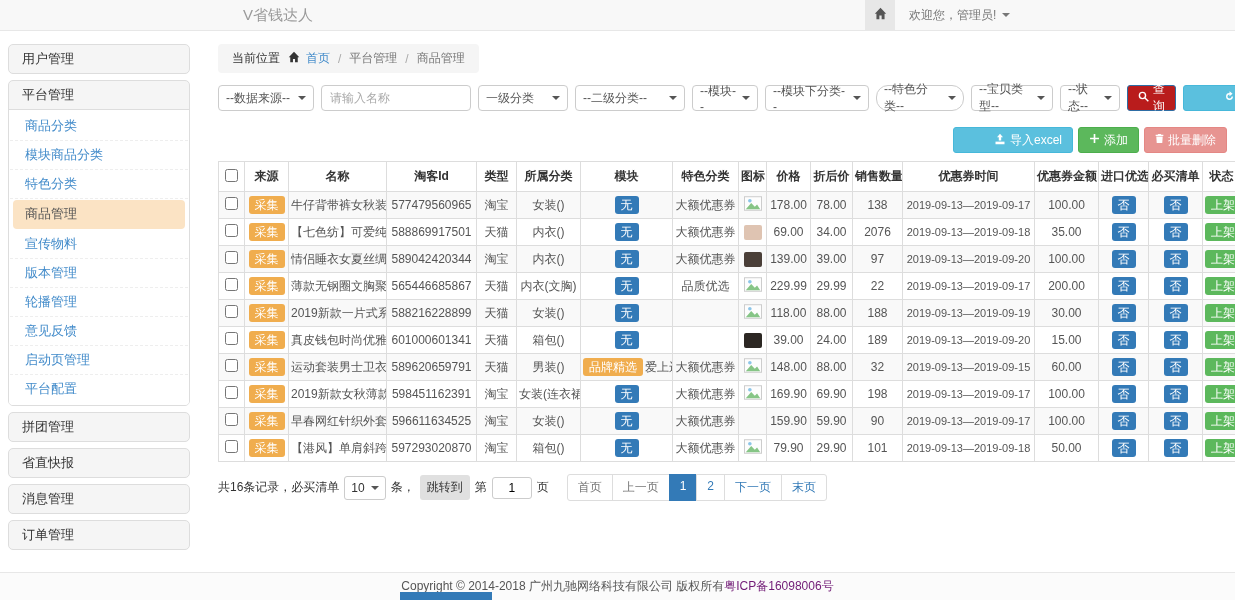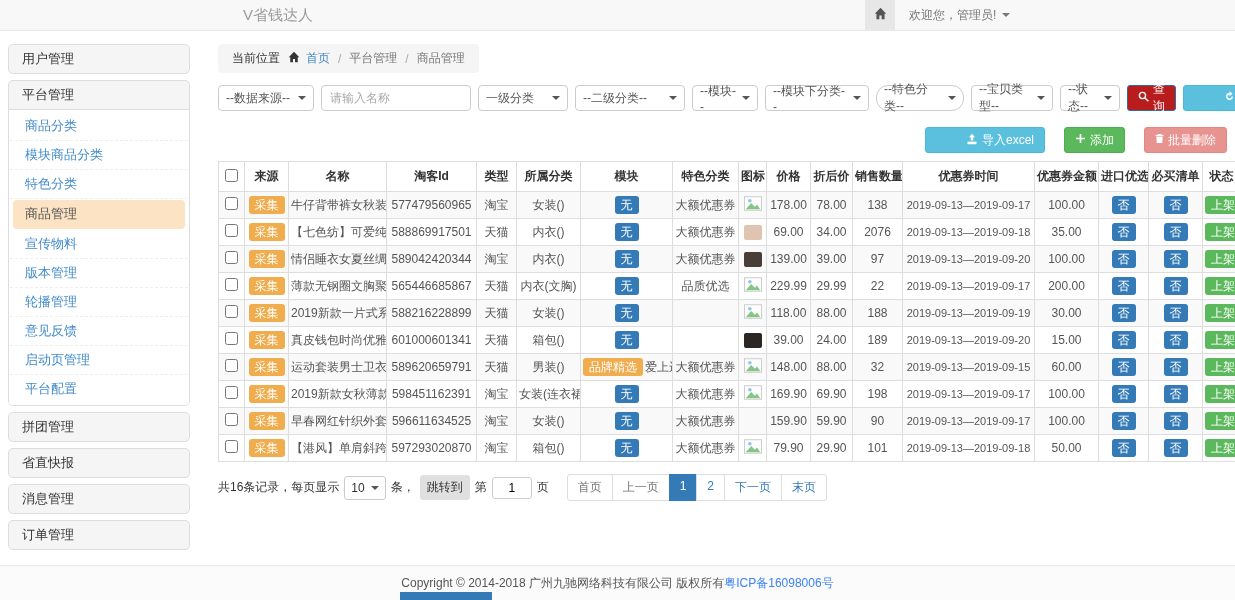--- a/index.html
+++ b/index.html
@@ -37,21 +37,21 @@
   .sel .caret-sm { width:0; height:0; border-left:4px solid transparent; border-right:4px solid transparent; border-top:4px solid #555; margin-left:5px; }
   .inp { height:26px; border:1px solid #ccc; border-radius:4px; padding:0 8px; font-size:12px; color:#555; width:150px; }
   .inp::placeholder { color:#aaa; }
 
   .btn { height:26px; border-radius:3px; border:1px solid transparent; color:#fff; font-size:12px; display:inline-flex; align-items:center; gap:4px; padding:0 10px; cursor:pointer; }
   .btn-primary { background:#b91c1c; border-color:#2e6da4; }
   .btn-info { background:#5bc0de; border-color:#46b8da;padding-left:40px; }
   .btn-success { background:#5cb85c; border-color:#4cae4c; }
   .btn-danger { background:#d9534f; border-color:#d43f3a; opacity:.62; }
 
-  .actions { display:flex; justify-content:flex-end; gap:19px; margin-top:16px; }
+  .actions { display:flex; justify-content:flex-end; gap:5px; margin-top:16px; }
 
   table { width:100%; border-collapse:collapse; table-layout:fixed; margin-top:8px; font-size:12px; color:#555; }
   th, td { border:1px solid #ddd; text-align:center; padding:4px 2px; overflow:hidden; white-space:nowrap; }
   th { color:#333; font-weight:bold; padding:6px 2px; background:#fff; }
   tbody tr:nth-child(odd) { background:#f9f9f9; }
   .cell-date { font-size:11px; }
   .tag { display:inline-block; padding:2px 6px; border-radius:3px; color:#fff; font-size:12px; line-height:14px; }
   .tag-orange { background:#f0ad4e; cursor:default; }
   .tag-blue { background:#337ab7; cursor:pointer; }
   .tag-green { background:#5cb85c; cursor:pointer; }
@@ -66,22 +66,22 @@
   .jump-btn { background:#e0e0e0; border-radius:3px; padding:4px 7px; color:#333; cursor:pointer; }
   .page-input { width:40px; height:22px; border:1px solid #ccc; border-radius:3px; text-align:center; font-size:12px; }
   .pager { display:flex; margin-left:auto; margin-right:400px; }
   .pg { padding:4px 10px; border:1px solid #ddd; background:#fff; margin-left:-1px; color:#337ab7; cursor:pointer; }
   .pg.disabled { color:#777; }
   .pg.active { background:#337ab7; color:#fff; border-color:#337ab7; }
   .pg:first-child { border-radius:3px 0 0 3px; margin-left:0; }
   .pg:last-child { border-radius:0 3px 3px 0; }
 
   
-  .footer { position:absolute; left:0; right:0; bottom:0; height:35px; border-top:1px solid #e7e7e7; background:#fbfbfb; display:flex; align-items:center; justify-content:center; font-size:12px; color:#555; }
-  .footer .icp { color:#3b82f6; cursor:pointer; }
+  .footer { position:absolute; left:0; right:0; bottom:0; height:28px; border-top:1px solid #e7e7e7; background:#fbfbfb; display:flex; align-items:center; justify-content:center; font-size:12px; color:#555; }
+  .footer .icp { color:#701a75; cursor:pointer; }
   .blue-strip { position:absolute; left:400px; bottom:0; width:92px; height:8px; background:#337ab7; }
 </style>
 </head>
 <body>
 
 <div class="app">
 
   <div class="navbar">
     <div class="brand">V省钱达人</div>
     <div class="nav-right">
@@ -508,21 +508,21 @@
             <td>50.00</td>
             <td><span class="tag tag-blue">否</span></td>
             <td><span class="tag tag-blue">否</span></td>
             <td><span class="tag tag-green">上架</span></td>
           </tr>
         </tbody>
     </table>
 
     <div class="pager-row">
       <div class="pager-left">
-        <span>共16条记录，每页显示</span>
+        <span>共16条记录，必买清单</span>
         <span class="mini-sel">
           <span>10</span>
           <span class="caret-sm"></span>
         </span>
         <span>条，</span>
         <span class="jump-btn">跳转到</span>
         <span>第</span>
         <input class="page-input" value="1" style="">
         <span>页</span>
       </div>

